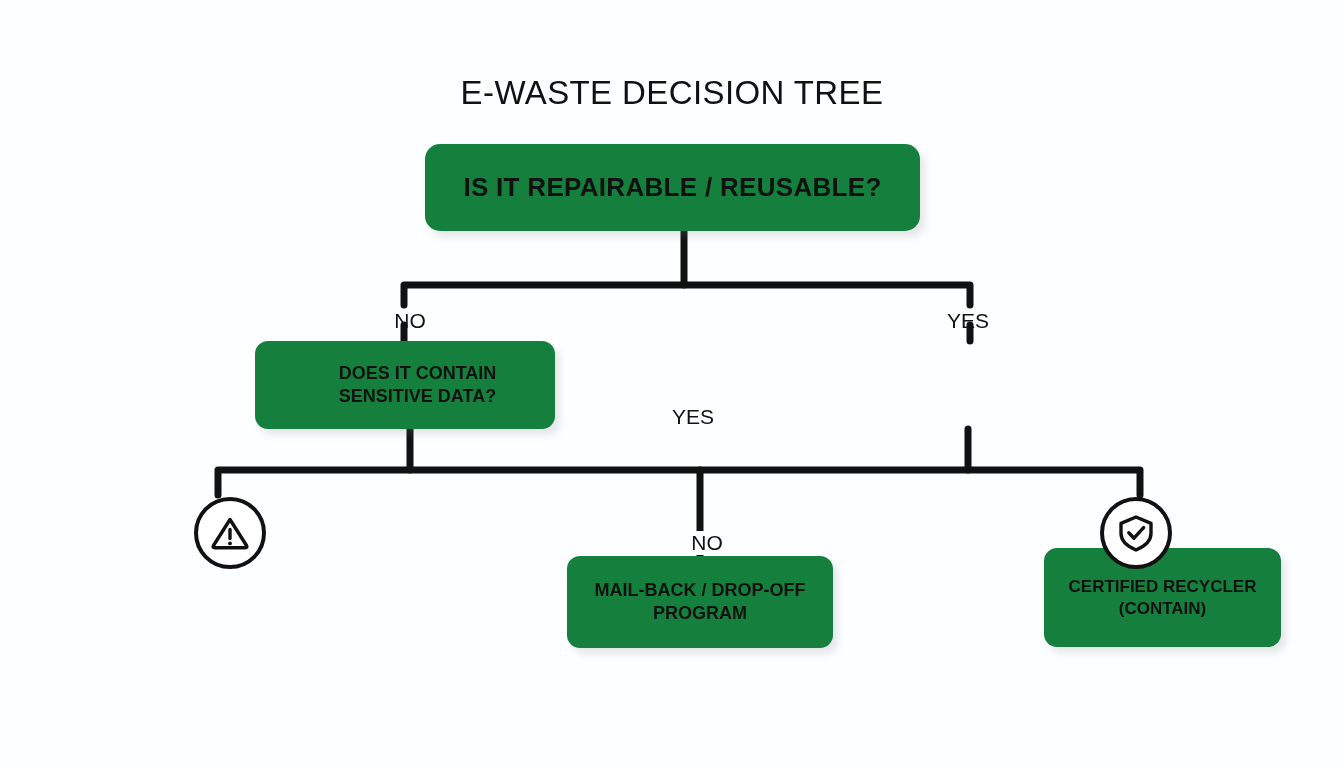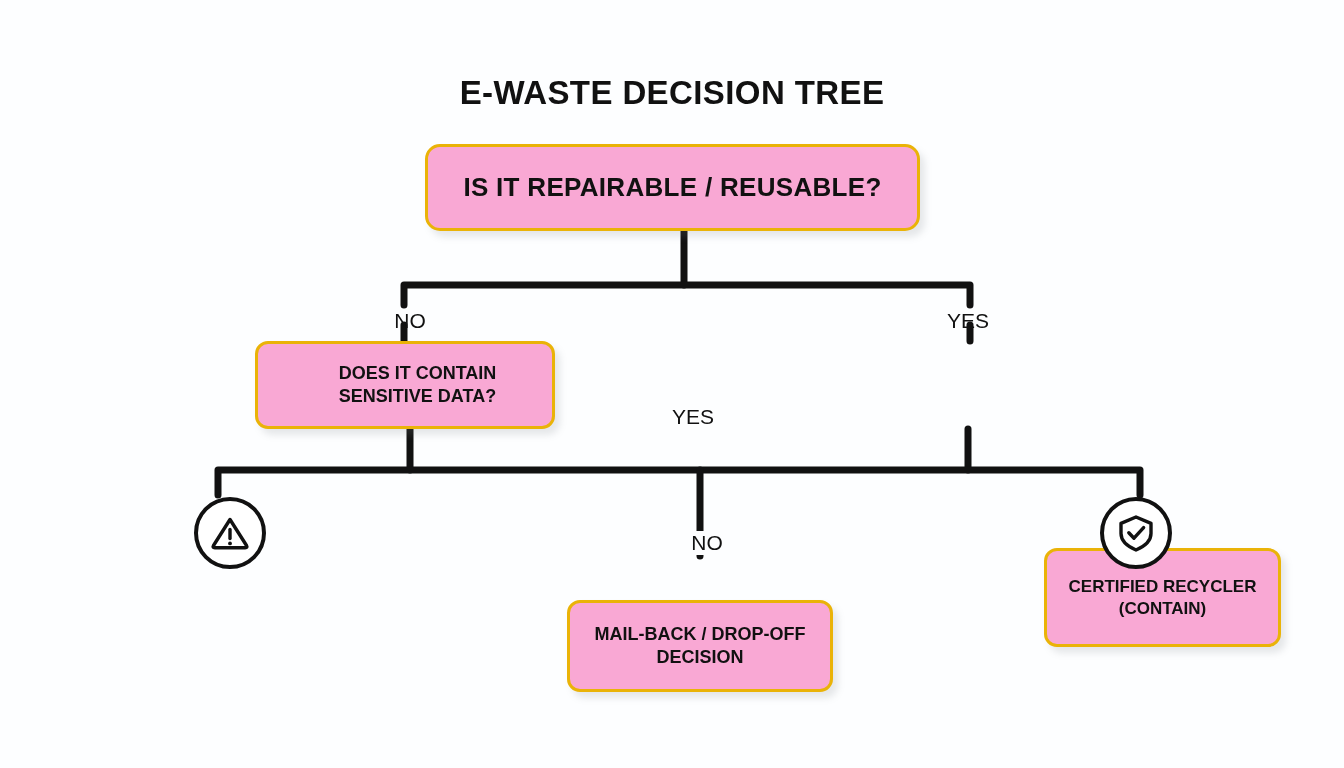--- a/index.html
+++ b/index.html
@@ -21,41 +21,41 @@
   }
 
   
   #title {
     position: absolute;
     left: 0;
     top: 74px;
     width: 1344px;
     text-align: center;
     font-size: 33px;
-    font-weight: bold;
+    font-weight: normal;
     letter-spacing: 0.4px;
     color: #111111;
     white-space: nowrap;
   }
 
   
   #wires {
     position: absolute;
     left: 0;
     top: 0;
     width: 1344px;
     height: 768px;
   }
 
   
   .node {
     position: absolute;
     box-sizing: border-box;
-    background: #f9a8d4;
-    border: 3px solid #eab308;
+    background: #15803d;
+    border: 3px solid #15803d;
     border-radius: 13px;
     display: flex;
     align-items: center;
     justify-content: center;
     text-align: center;
     color: #111111;
     font-weight: bold;
     line-height: 1.28;
     box-shadow: 5px 6px 7px rgba(120,125,135,0.18);
     z-index: 3;
@@ -94,21 +94,20 @@
     width: 216px;
     height: 99px;
     font-size: 18px;
   }
   #node-mailback {
     left: 567px;
     top: 556px;
     width: 266px;
     height: 92px;
     font-size: 18px;
-    margin-top: 44px;
   }
   #node-recycler {
     left: 1044px;
     top: 548px;
     width: 237px;
     height: 99px;
     font-size: 17px;
   }
 
   
@@ -183,21 +182,21 @@
       <span>DOES IT CONTAIN</span><br>
       <span>SENSITIVE DATA?</span>
     </span>
   </div>
 
 
 
   <div class="node" id="node-mailback">
     <span class="txt">
       <span>MAIL-BACK / DROP-OFF</span><br>
-      <span>DECISION</span>
+      <span>PROGRAM</span>
     </span>
   </div>
 
   <div class="node" id="node-recycler">
     <span class="txt">
       <span>CERTIFIED RECYCLER</span><br>
       <span>(CONTAIN)</span>
     </span>
   </div>
 

